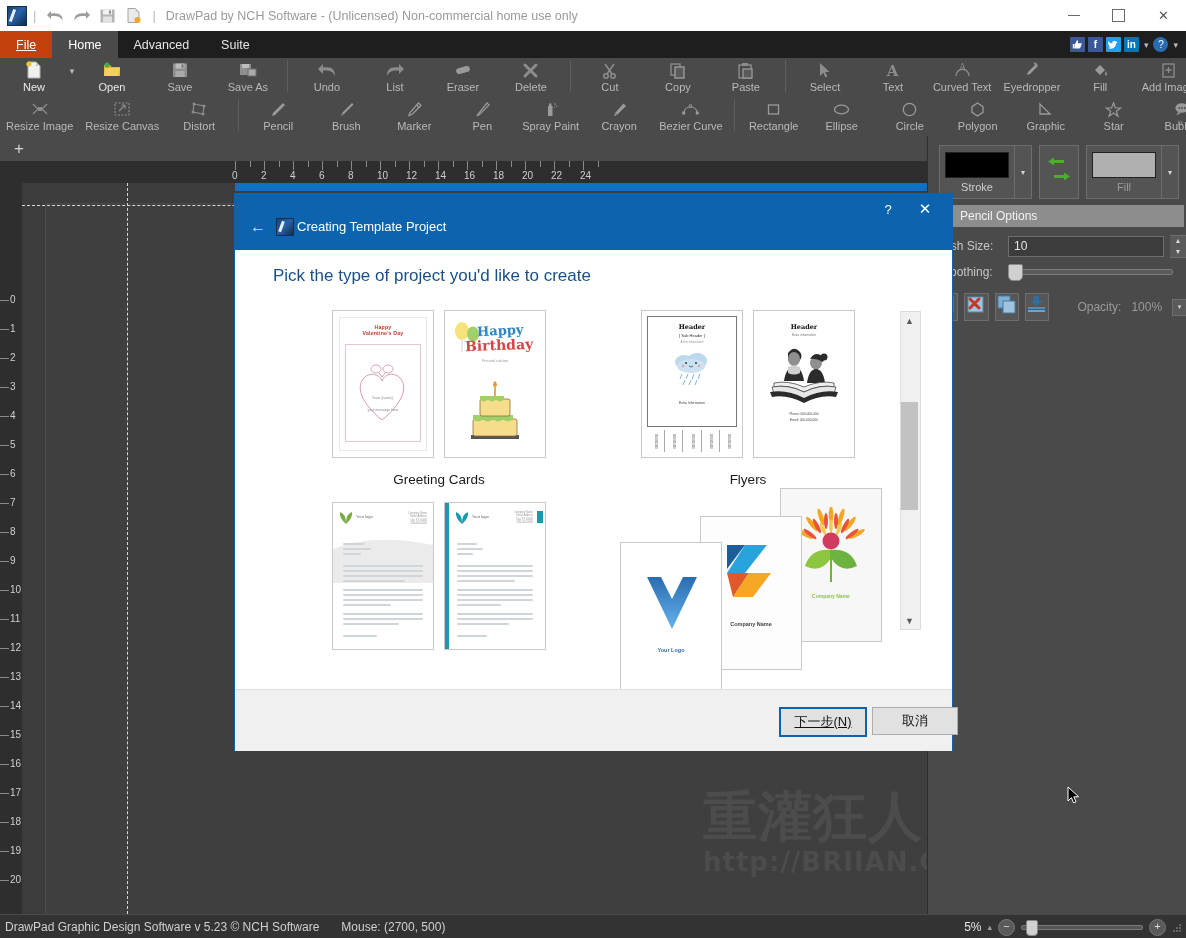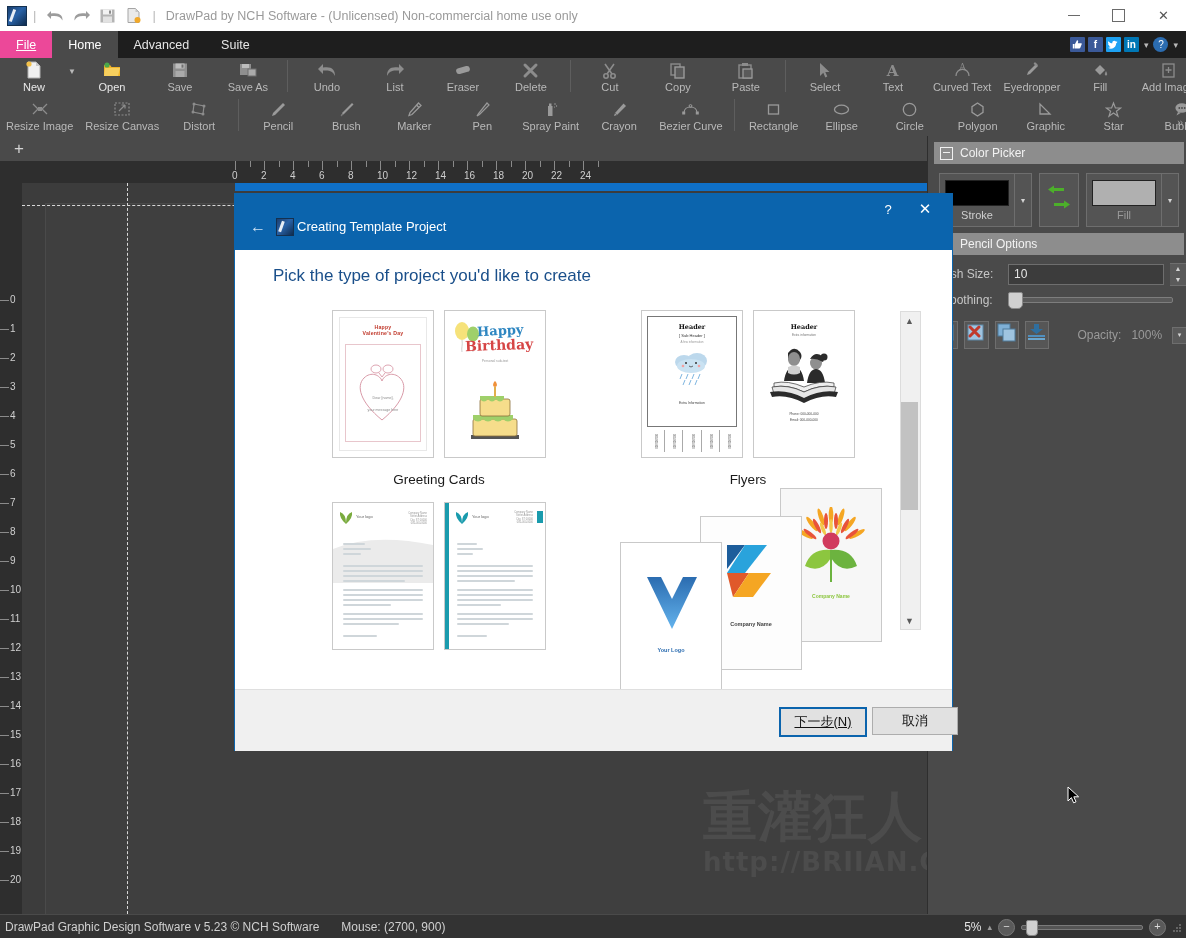--- a/index.html
+++ b/index.html
@@ -34,21 +34,21 @@
 
   
   .tabbar{
     position:absolute;left:0;top:31px;width:1186px;height:27px;
     background:#1e1e1e;display:flex;align-items:flex-end;
   }
   .tab{
     height:27px;padding:0 16px;display:flex;align-items:center;justify-content:center;
     color:#e6e6e6;font-size:12.5px;cursor:default;
   }
-  .tab.file{background:#ec4899;color:#fff;text-decoration:underline;}
+  .tab.file{background:#c2410c;color:#fff;text-decoration:underline;}
   .tab.active{background:#4a4a4a;color:#fff;}
   .social{position:absolute;right:6px;top:31px;height:27px;display:flex;align-items:center;gap:3px;}
   .sico{width:15px;height:15px;display:flex;align-items:center;justify-content:center;
     font-size:10px;font-weight:bold;color:#fff;border-radius:1px;}
   .sico.thumb{background:#3b5998;}
   .sico.fb{background:#3b5998;}
   .sico.tw{background:#1da1f2;}
   .sico.li{background:#0077b5;}
   .caret-sm{color:#b9b9b9;font-size:9px;margin:0 2px;}
   .helpico{width:15px;height:15px;border-radius:50%;background:#2b6cb0;color:#fff;
@@ -695,24 +695,20 @@
     <div class="blue-band" style="left:235px;top:22px;width:692px;"></div>
   </div>
 
   <div class="watermark">
     <div class="wm-cjk">重灌狂人</div>
     <div class="wm-url">http://BRIIAN.COM</div>
   </div>
 
   <div class="dock">
 
-    <div class="panel-head">
-      <span class="collapse-box"></span>
-      <span>Color Picker</span>
-    </div>
 
     <div class="colorrow">
       <div class="swatchbox">
         <div class="swatch-inner">
           <div class="swatch" id="stroke-swatch" style="background: rgb(0, 0, 0);"></div>
           <div class="swatch-lbl">Stroke</div>
         </div>
         <div class="swatch-drop">▾</div>
       </div>
 
@@ -785,21 +781,21 @@
           </svg>
       </div>
       <span class="opacity-lbl">Opacity:</span>
       <span class="opacity-lbl" style="margin-left:4px">100%</span>
       <span class="opacity-drop">▾</span>
     </div>
   </div>
 
   <div class="statusbar">
     <span class="status-text">DrawPad Graphic Design Software v 5.23 © NCH Software</span>
-    <span class="status-mouse">Mouse: (2700, 900)</span>
+    <span class="status-mouse">Mouse: (2700, 500)</span>
     <div class="zoomgrp">
       <span class="zoompct">5%</span>
       <span style="color:#9a9a9a;font-size:9px">▴</span>
       <span class="zbtn">−</span>
       <span class="ztrack">
           <span class="zknob"></span>
         </span>
       <span class="zbtn">+</span>
       <span class="grip">
         <svg width="10" height="10" viewBox="0 0 10 10">

